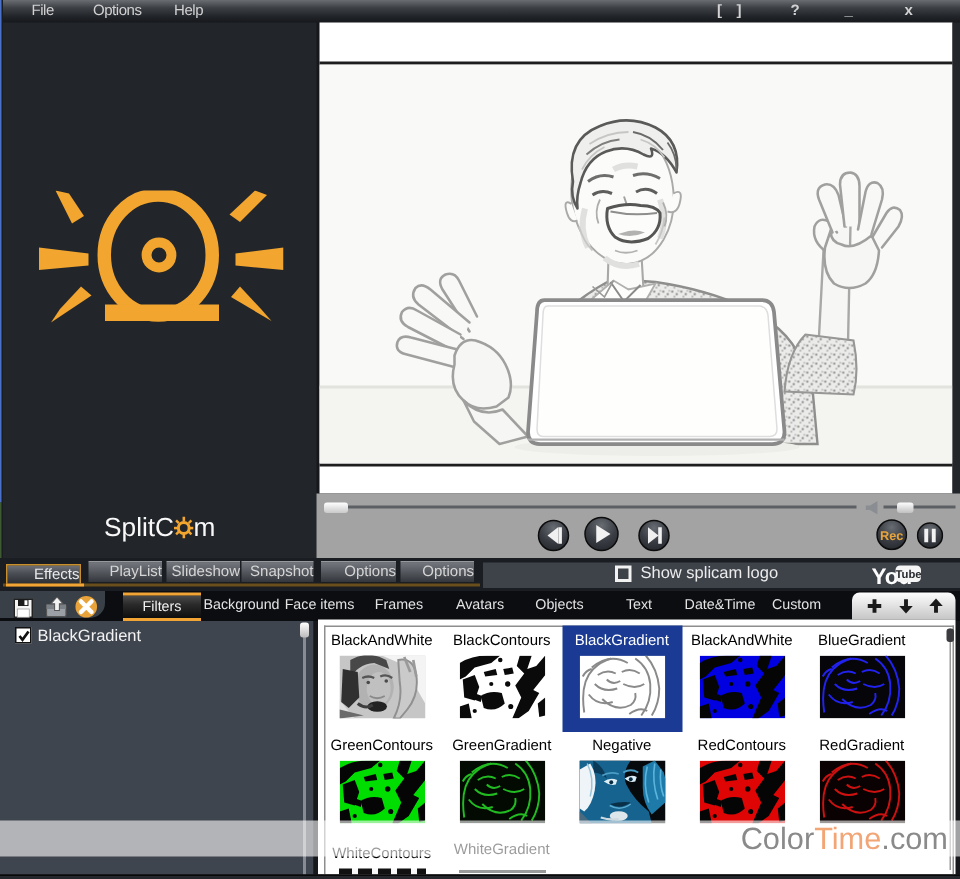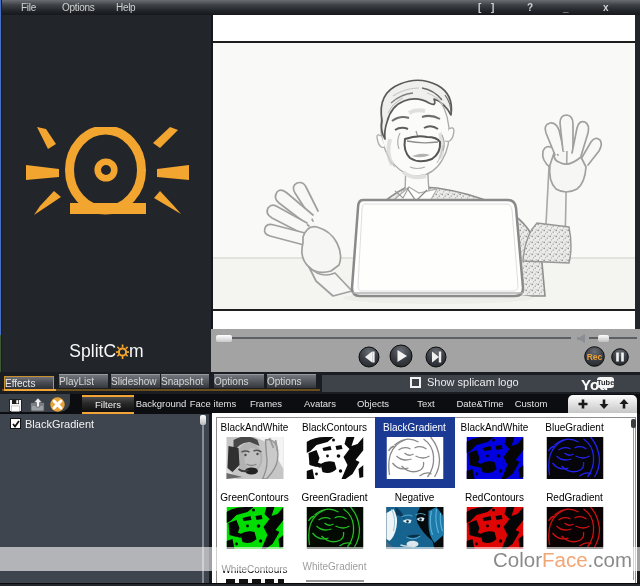--- a/index.html
+++ b/index.html
@@ -16,21 +16,21 @@
 
 #video{left:213px;top:15px;width:422px;height:314px;background:#ffffff}
 #vline1{left:0;top:26px;width:422px;height:2px;background:#1e1e1e}
 #vline2{left:0;top:294px;width:422px;height:2px;background:#1e1e1e}
 #sketch{left:0;top:28px}
 #rightedge{left:635px;top:15px;width:5px;height:314px;background:#22252a}
 
 #controls{left:211px;top:329px;width:465px;height:43px;background:#a3a3a3}
 
 #tabrow1{left:0;top:372px;width:640px;height:22px;background:#1a1d21}
-.tab1{position:absolute;top:2px;height:14px;background:linear-gradient(#73777d,#5a5e64 40%,#33373c);border-top:1px solid #96999e;color:#d5d5d5;font-size:10px;text-align:left;line-height:14px}
+.tab1{position:absolute;top:2px;height:14px;background:linear-gradient(#73777d,#5a5e64 40%,#33373c);border-top:1px solid #96999e;color:#d5d5d5;font-size:10px;text-align:right;line-height:14px}
 #tabline{position:absolute;top:17px;left:2px;width:318px;height:2px;background:#6a4e1c}
 #graystrip{position:absolute;left:322px;top:3px;width:318px;height:17px;background:#3e434a}
 
 #toolbar2{left:0;top:394px;width:640px;height:20px;background:#0b0d10;color:#e3e3e3;font-size:9.5px}
 #icontab{position:absolute;left:0;top:0;width:70px;height:18px;background:#3a4047;border-radius:0 0 10px 0}
 .t2lbl{position:absolute;top:4px;transform:translateX(-50%);white-space:nowrap}
 
 #listpanel{left:0;top:414px;width:209px;height:169px;background:#3f454e}
 
 #fxpanel{left:212px;top:413px;width:425px;height:170px;background:#fff}
@@ -397,14 +397,14 @@
       </svg>
 <svg class="th" style="left:334px;top:94px;--bg:#0a0202;--fg:#cc1111" viewBox="0 0 57 42">
         <use href="#wgrad"></use>
       </svg>
 <div class="abs" style="left:14px;top:166px;width:58px;height:4px;background:repeating-linear-gradient(90deg,#111 0 9px,#f8f8f8 9px 13px)"></div>
 <div class="abs" style="left:94px;top:167px;width:58px;height:2px;background:#9a9a9a"></div>
 <div class="abs" style="left:421px;top:6px;width:1px;height:161px;background:#9a9a9a"></div>
 <div class="abs" style="left:419px;top:6px;width:5px;height:9px;border-radius:2px;background:#3c3c40"></div>
 </div>
 <div class="abs" id="band"></div>
-<div class="abs" id="cmango">Color<b>Face</b>.com</div>
+<div class="abs" id="cmango">Color<b>Time</b>.com</div>
 <div class="abs" id="bottomframe"></div>
 </div>
 </body></html>

